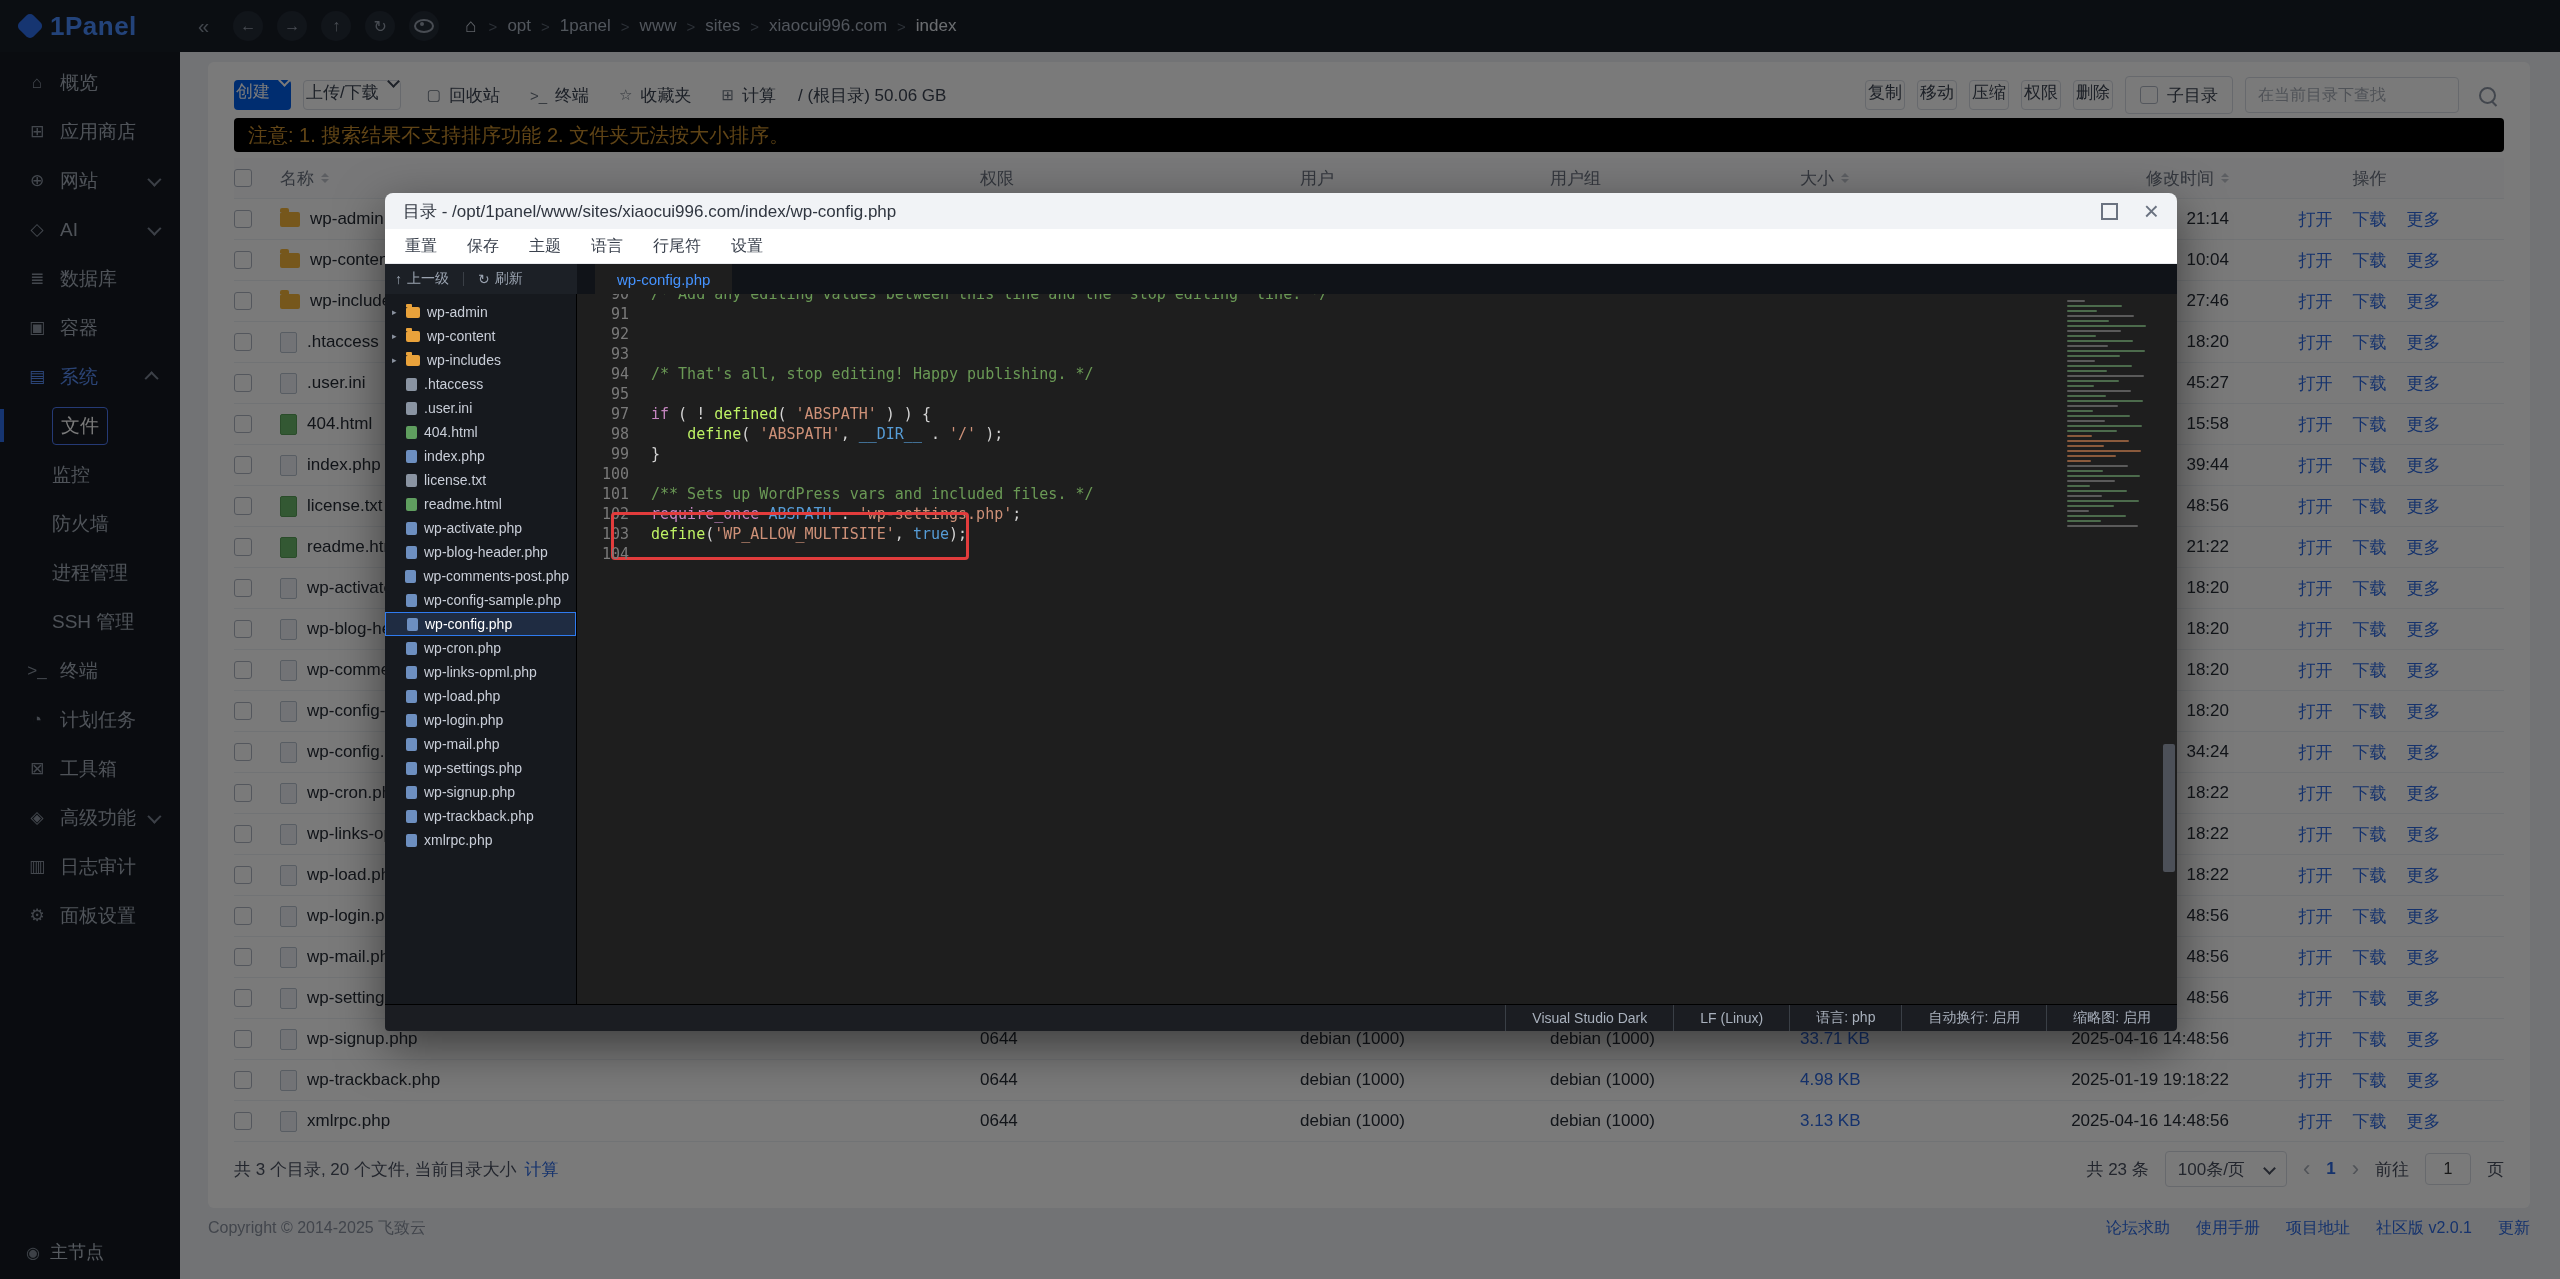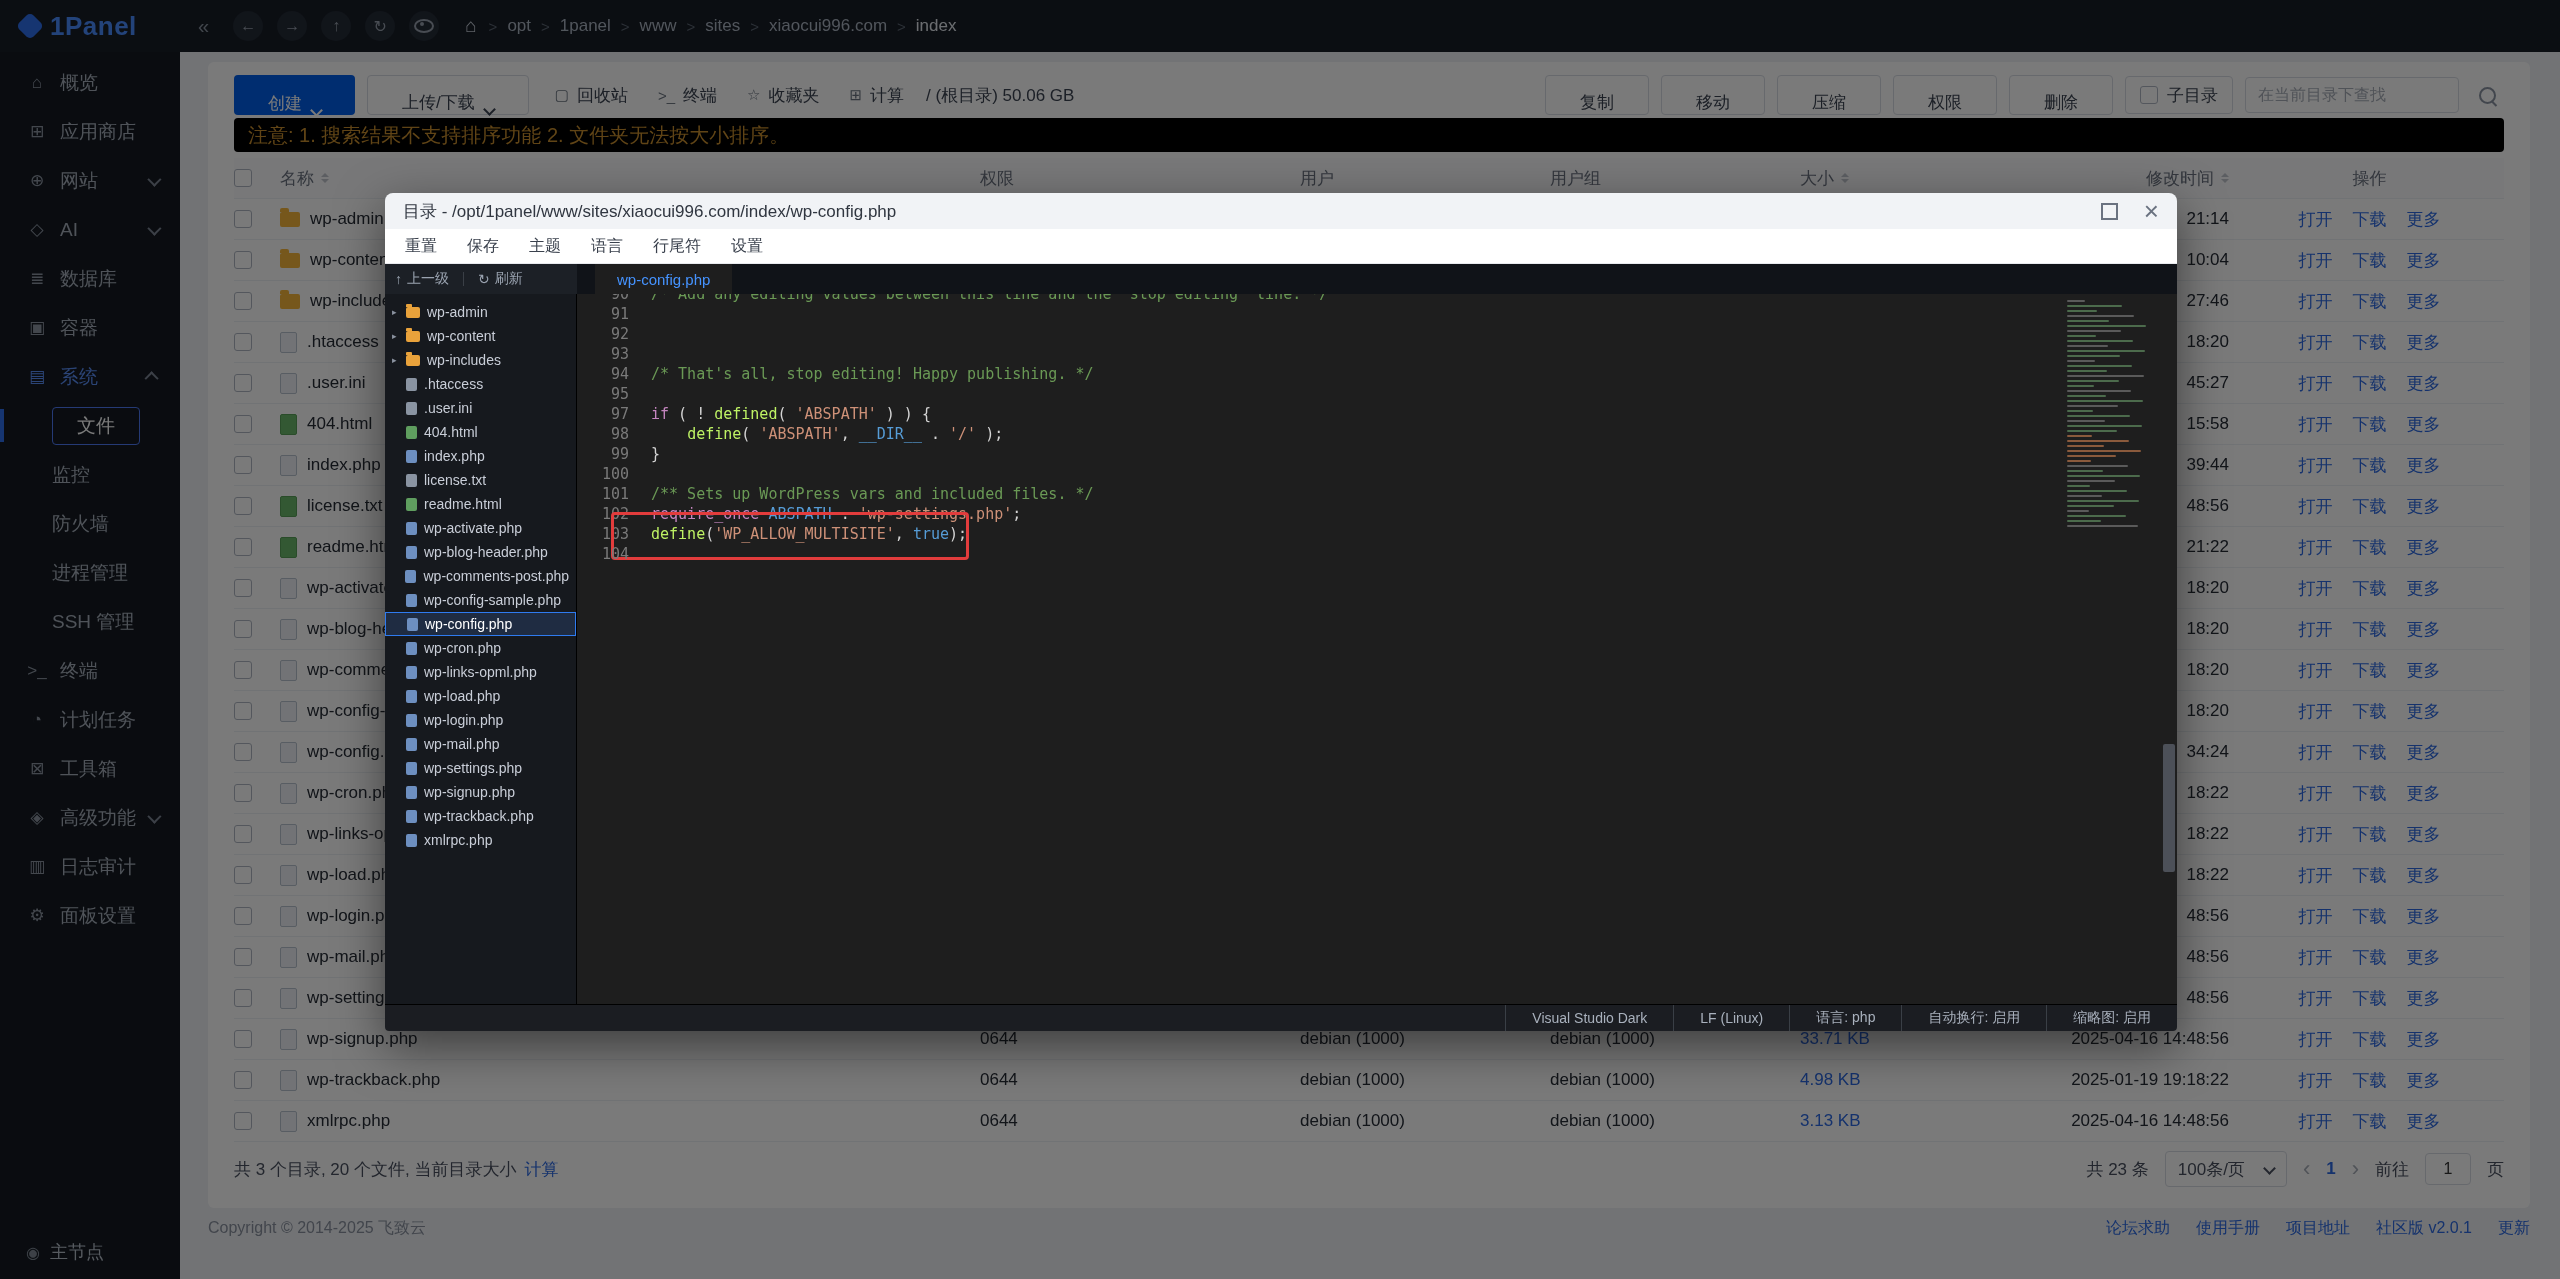--- a/index.html
+++ b/index.html
@@ -21,31 +21,31 @@
   .crumb{cursor:pointer}
   .crumb:last-child{color:#dfe4ea}
   
   .sidebar{position:absolute;top:52px;left:0;width:180px;bottom:0;background:#151b23;z-index:5}
   #side-items{padding-top:6px}
   .side-item{height:49px;display:flex;align-items:center;padding-left:24px;color:#a6aeba;font-size:19px;cursor:pointer;position:relative}
   .side-item .s-icon{width:26px;margin-right:10px;font-size:17px;color:#8d95a2;text-align:center}
   .side-item.parent-active,.side-item.parent-active .s-icon{color:#5b8ff7}
   .side-item.child{padding-left:52px}
   .side-item.child.active::before{content:"";position:absolute;left:0;top:8px;bottom:8px;width:4px;background:#2f6fed}
-  .side-item.child.active .s-label{border:1px solid #4f7af5;border-radius:4px;padding:5px 24px;color:#fff}
+  .side-item.child.active .s-label{border:1px solid #4f7af5;border-radius:4px;padding:5px 8px;color:#fff}
   .chev{width:8px;height:8px;border-right:2px solid #7d8694;border-bottom:2px solid #7d8694;margin-left:auto;margin-right:22px}
   .chev.down{transform:rotate(45deg) translateY(-2px)}
   .chev.up{transform:rotate(-135deg) translateY(-2px)}
   .side-foot{position:absolute;bottom:0;left:0;right:0;height:54px;display:flex;align-items:center;gap:10px;padding-left:26px;color:#b6bec9;font-size:18px}
   .side-foot .s-icon{color:#7f8894;font-size:16px}
   
   .main{position:absolute;top:52px;left:180px;right:0;bottom:0;padding:10px 30px 0 28px}
   .card{background:#fff;border-radius:6px;padding:14px 26px 12px}
   .toolbar{display:flex;align-items:center;height:38px;gap:12px}
-  .btn{height:40px;display:inline-flex;align-items:flex-end;border-radius:4px;font-size:17px;padding:0 34px;cursor:pointer;box-sizing:border-box}
+  .btn{height:30px;display:inline-flex;align-items:flex-start;border-radius:4px;font-size:17px;padding:0 2px;cursor:pointer;box-sizing:border-box}
   .btn.primary{background:#005eeb;color:#fff}
   .btn.default{background:#fff;border:1px solid #d7dce4;color:#3c4452}
   .caret{width:7px;height:7px;border-right:2px solid currentColor;border-bottom:2px solid currentColor;transform:rotate(45deg);display:inline-block;margin-left:10px;margin-top:-4px}
   .qbtn{display:inline-flex;align-items:center;gap:8px;color:#3c4452;font-size:17px;cursor:pointer;padding:0 6px}
   .qbtn .q-icon{color:#6b7480;font-size:15px}
   .root-usage{color:#3c4452;font-size:17px;margin-left:4px}
   .tb-right{margin-left:auto;display:flex;align-items:center;gap:12px}
   .chkbtn{height:36px;border:1px solid #d7dce4;border-radius:4px;display:flex;align-items:center;gap:9px;padding:0 14px;background:#fff;color:#3c4452;font-size:17px;cursor:pointer}
   .cbx{width:16px;height:16px;border:1px solid #b0b7c3;border-radius:3px;background:#fff;flex:none}
   .search{width:214px;height:36px;border:1px solid #d7dce4;border-radius:4px;padding:0 12px;font-size:16px;color:#333;box-sizing:border-box;outline:none}

